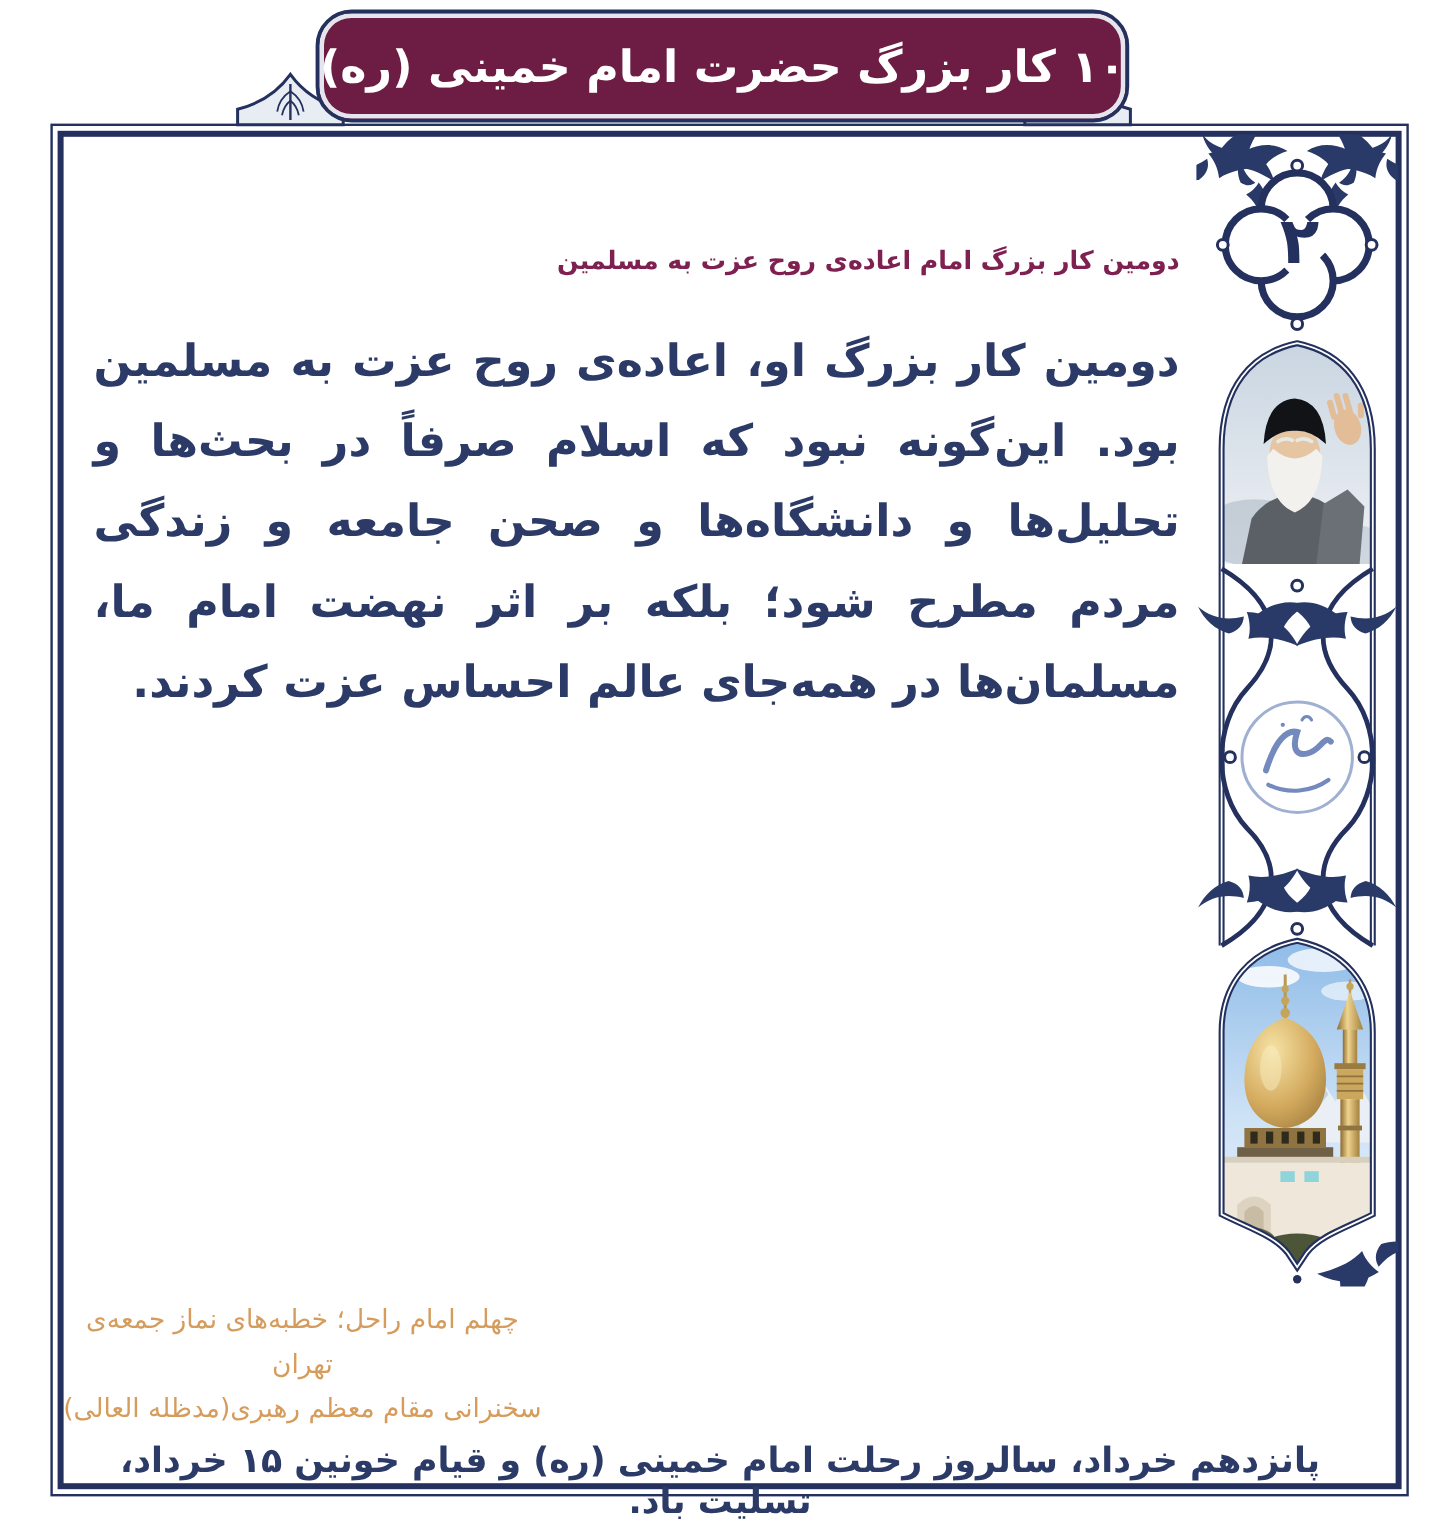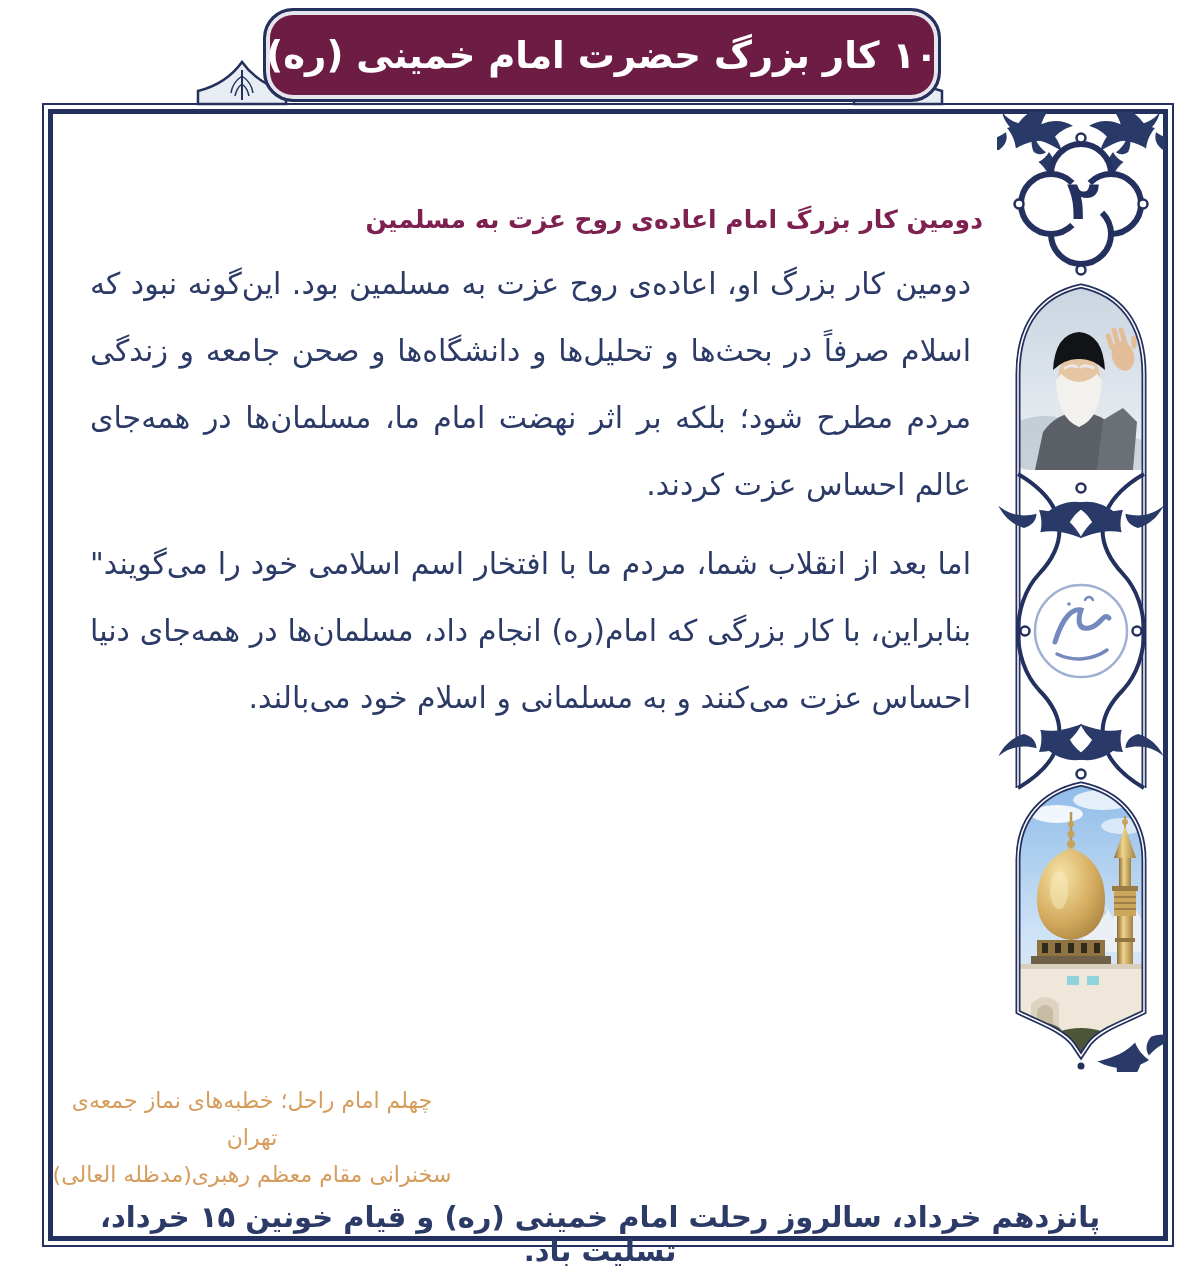--- a/index.html
+++ b/index.html
@@ -7,21 +7,21 @@
     width:1200px;height:1280px;position:relative;overflow:hidden;
     background:var(--background,#ffffff);
     font-family:"DejaVu Sans", sans-serif;
   }
   .banner{
     position:absolute;left:263px;top:8px;width:672px;height:88px;
     background:var(--banner-bg,#6d1c44);
     border:3px solid var(--frame-navy,#24315e);
     border-radius:30px;
     box-shadow:inset 0 0 0 4px rgba(236,240,247,.95);
-    display:flex;align-items:center;justify-content:center;
+    display:flex;align-items:center;justify-content:flex-end;
     z-index:3;
   }
   .banner-title{
     color:var(--banner-text,#fff);font-size:37px;font-weight:bold;direction:rtl;
     letter-spacing:0;
   }
   .banner-orn{position:absolute;top:60px;width:92px;height:46px;z-index:2;}
   .orn-left{left:196px;}
   .orn-right{left:852px;transform:scaleX(-1);}
   .frame{
@@ -38,25 +38,25 @@
   .page-num{
     position:absolute;left:1033px;top:174px;width:100px;
     text-align:center;font-size:54px;font-weight:bold;
     color:var(--frame-navy,#24315e);z-index:2;line-height:1;
   }
   .article{
     position:absolute;left:78px;top:205px;width:905px;direction:rtl;z-index:1;
     color:var(--body-navy,#2b3a66);
   }
   .article h2{
-    margin:0 0 16px 0;font-size:25px;font-weight:bold;text-align:right;
+    margin:0 0 38px 0;font-size:21px;font-weight:bold;text-align:right;
     color:var(--title-maroon,#7e2050);
   }
   .article p{
-    margin:12px;font-size:30px;line-height:67px;font-weight:normal;
+    margin:0;font-size:37px;line-height:67px;font-weight:bold;
     text-align:justify;text-justify:inter-word;
   }
   .attribution{
     position:absolute;left:52px;top:1082px;width:400px;direction:rtl;
     text-align:center;color:var(--accent-orange,#d59c5c);
     font-size:22px;line-height:37px;z-index:1;
   }
   .footer{
     position:absolute;left:60px;top:1200px;width:1080px;direction:rtl;
     text-align:center;color:var(--body-navy,#2b3a66);
@@ -242,21 +242,20 @@
       <circle cx="84" cy="954" r="3.5" fill="#24315e"></circle>
       <use href="#frond" transform="translate(152,948) rotate(205)" fill="#2a3a68"></use>
     </g>
   </svg>
 
   <div class="page-num">۲</div>
 
   <main class="article" dir="rtl">
     <h2>دومین کار بزرگ امام اعاده‌ی روح عزت به مسلمین</h2>
     <p>دومین کار بزرگ او، اعاده‌ی روح عزت به مسلمین بود. این‌گونه نبود که اسلام صرفاً در بحث‌ها و تحلیل‌ها و دانشگاه‌ها و صحن جامعه و زندگی مردم مطرح شود؛ بلکه بر اثر نهضت امام ما، مسلمان‌ها در همه‌جای عالم احساس عزت کردند.</p>
-    <p>اما بعد از انقلاب شما، مردم ما با افتخار اسم اسلامی خود را می‌گویند" بنابراین، با کار بزرگی که امام(ره) انجام داد، مسلمان‌ها در همه‌جای دنیا احساس عزت می‌کنند و به مسلمانی و اسلام خود می‌بالند.</p>
   </main>
 
   <div class="attribution" dir="rtl">
     <div>چهلم امام راحل؛ خطبه‌های نماز جمعه‌ی تهران</div>
     <div>سخنرانی مقام معظم رهبری(مدظله العالی)</div>
   </div>
 
   <div class="footer" dir="rtl">پانزدهم خرداد، سالروز رحلت امام خمینی (ره) و قیام خونین ۱۵ خرداد، تسلیت باد.</div>
 
 </div>

